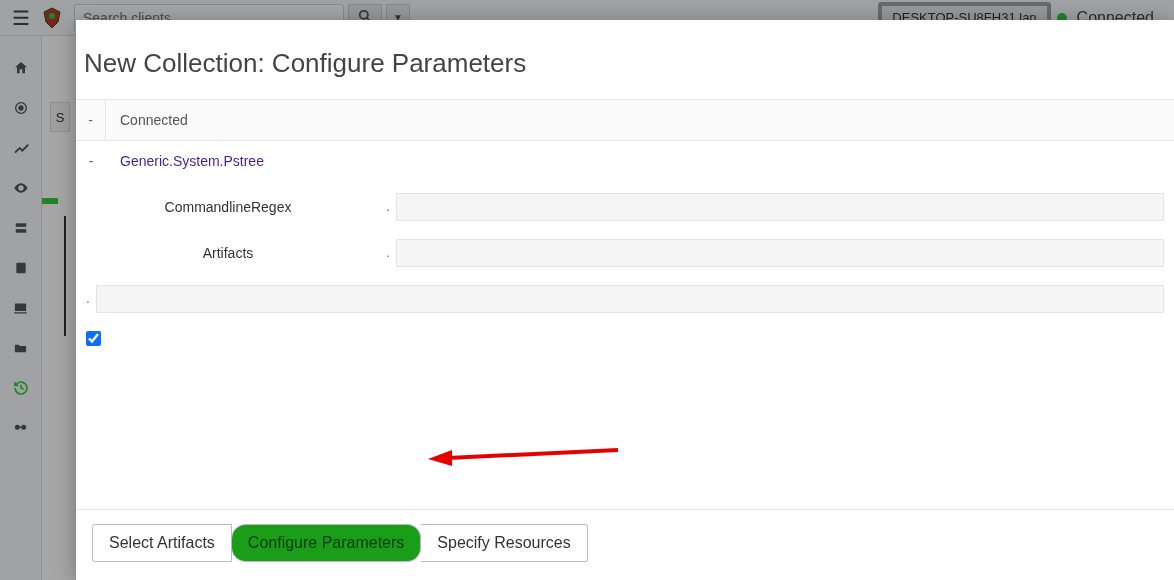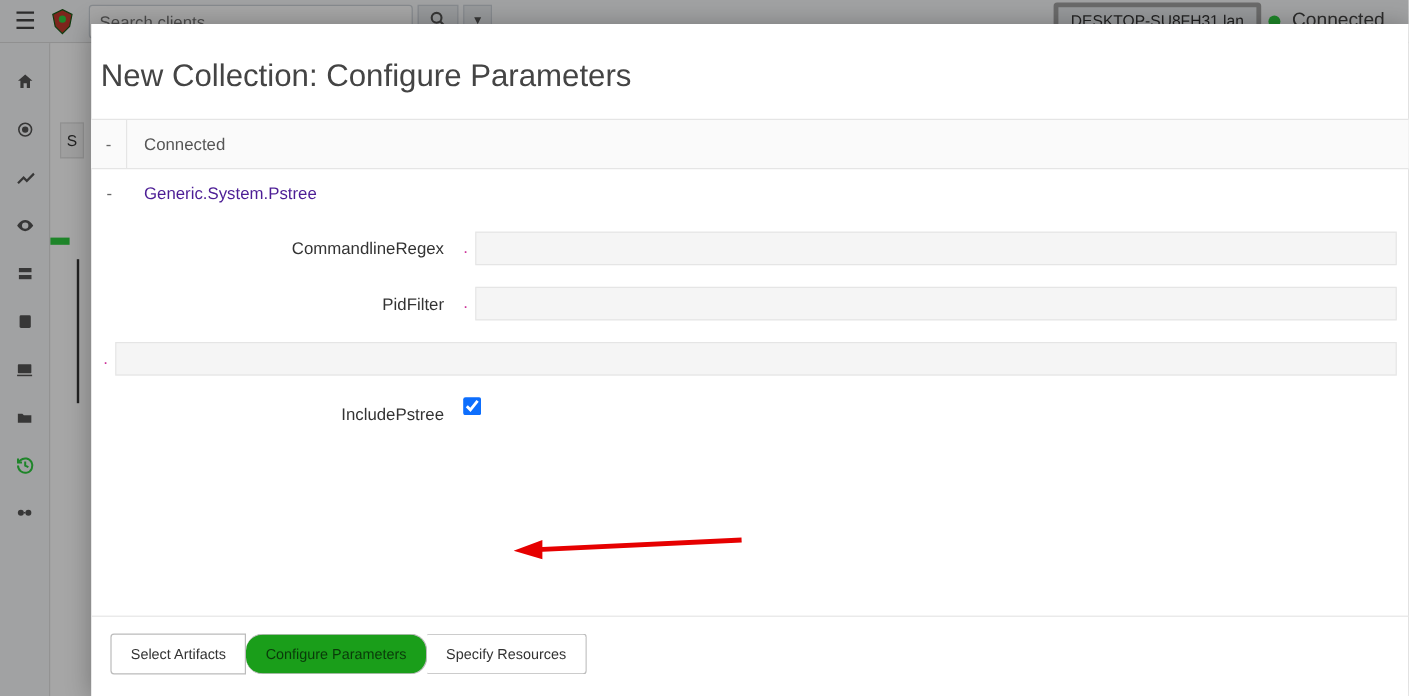--- a/index.html
+++ b/index.html
@@ -35,31 +35,31 @@
     .art-head-row { display: flex; border-top: 1px solid #e5e5e5; border-bottom: 1px solid #e5e5e5; background: #fafafa; }
     .art-toggle { width: 30px; text-align: center; padding: 12px 0; border-right: 1px solid #e5e5e5; color: #666; }
     .art-label { padding: 12px 14px; color: #555; }
 
     .art-row { display: flex; padding: 12px 0 6px 0; }
     .art-row-dash { width: 30px; text-align: center; color: #666; }
     .art-name { padding-left: 14px; color: #4c1d95; }
 
     .form-region { padding: 18px 10px 20px 10px; flex: 1; overflow: auto; }
     .form-row { display: flex; align-items: flex-start; margin-bottom: 18px; }
-    .form-lbl { width: 300px; text-align: right; padding-right: 16px; padding-top: 6px; color: #333; font-size: 14px; }
+    .form-lbl { width: 300px; text-align: center; padding-right: 16px; padding-top: 6px; color: #333; font-size: 14px; }
     .form-field { flex: 1; display: flex; align-items: center; gap: 6px; position: relative; }
     .star { color: #cc3399; font-size: 14px; line-height: 1; padding-bottom: 2px; }
     .ta { flex: 1; border: 1px solid #e5e5e5; background: #f5f5f5; height: 28px; resize: none; padding: 4px 6px; font-family: inherit; font-size: 13px; }
     .ta2 { flex: 1; border: 1px solid #333; background: #fff; min-height: 36px; resize: both; padding: 6px 8px; font-family: inherit; font-size: 13px; }
     .cb { width: 15px; height: 15px; accent-color: #0d6efd; }
 
     .arrow { position: absolute; left: 428px; top: 440px; pointer-events: none; }
 
     .steps { border-top: 1px solid #e5e5e5; padding: 14px 16px 18px 16px; display: flex; }
-    .step { border: 1px solid #bbb; padding: 9px 16px; font-size: 12px; background: #fff; cursor: pointer; color: #333; }
+    .step { border: 1px solid #bbb; padding: 9px 16px; font-size: 16px; background: #fff; cursor: pointer; color: #333; }
     .step + .step { border-left: none; }
     .step:first-child { border-top-left-radius: 3px; border-bottom-left-radius: 3px; }
     .step:last-child { border-top-right-radius: 3px; border-bottom-right-radius: 3px; }
     .step.active { background: #1a9e1a; color: #0a3a0a; border-radius: 14px; }
   </style>
 </head>
 <body>
 
 <div class="topbar">
   <div class="hamburger">☰</div>
@@ -175,37 +175,36 @@
 
     <div class="form-row">
       <div class="form-lbl">CommandlineRegex</div>
       <div class="form-field">
         <span class="star">.</span>
         <textarea class="ta" style=""></textarea>
       </div>
     </div>
 
     <div class="form-row">
-      <div class="form-lbl">PidFilter</div>
+      <div class="form-lbl">Artifacts</div>
       <div class="form-field">
         <span class="star">.</span>
         <textarea class="ta" style=""></textarea>
       </div>
     </div>
 
     <div class="form-row">
       <div class="form-field">
         <span class="star">.</span>
         <textarea class="ta" style=""></textarea>
       </div>
     </div>
 
 
     <div class="form-row">
-      <div class="form-lbl">IncludePstree</div>
       <div class="form-field">
         <input type="checkbox" class="cb" checked="" style="">
       </div>
     </div>
 
   </div>
 
   <div class="steps">
     <div class="step">Select Artifacts</div>
     <div class="step active">Configure Parameters</div>

